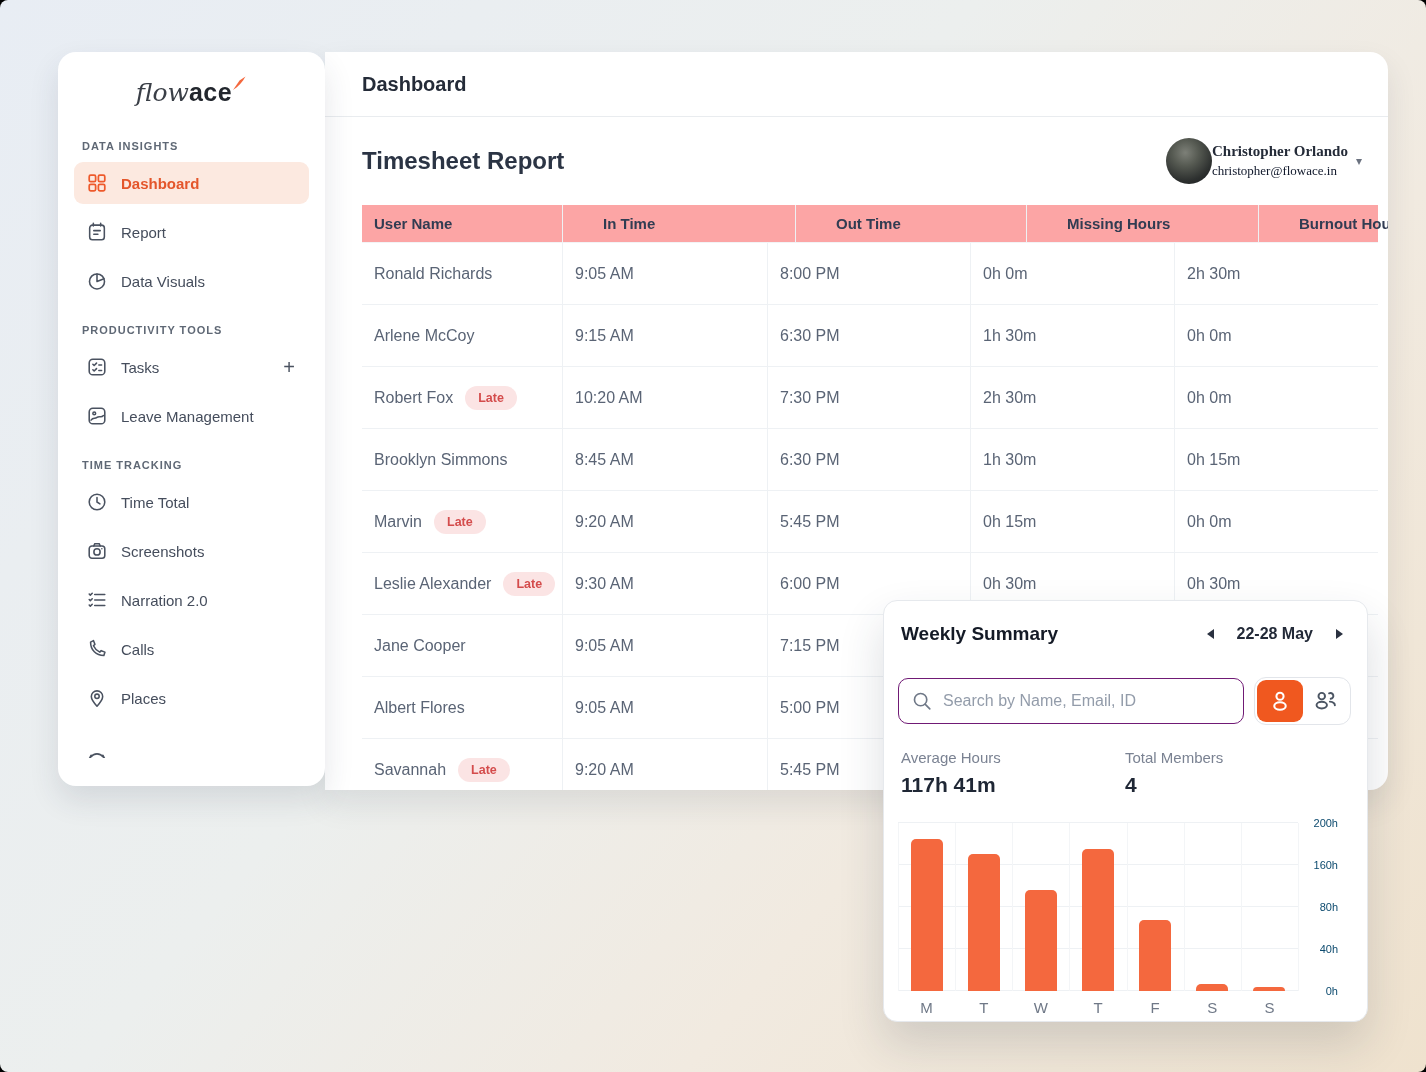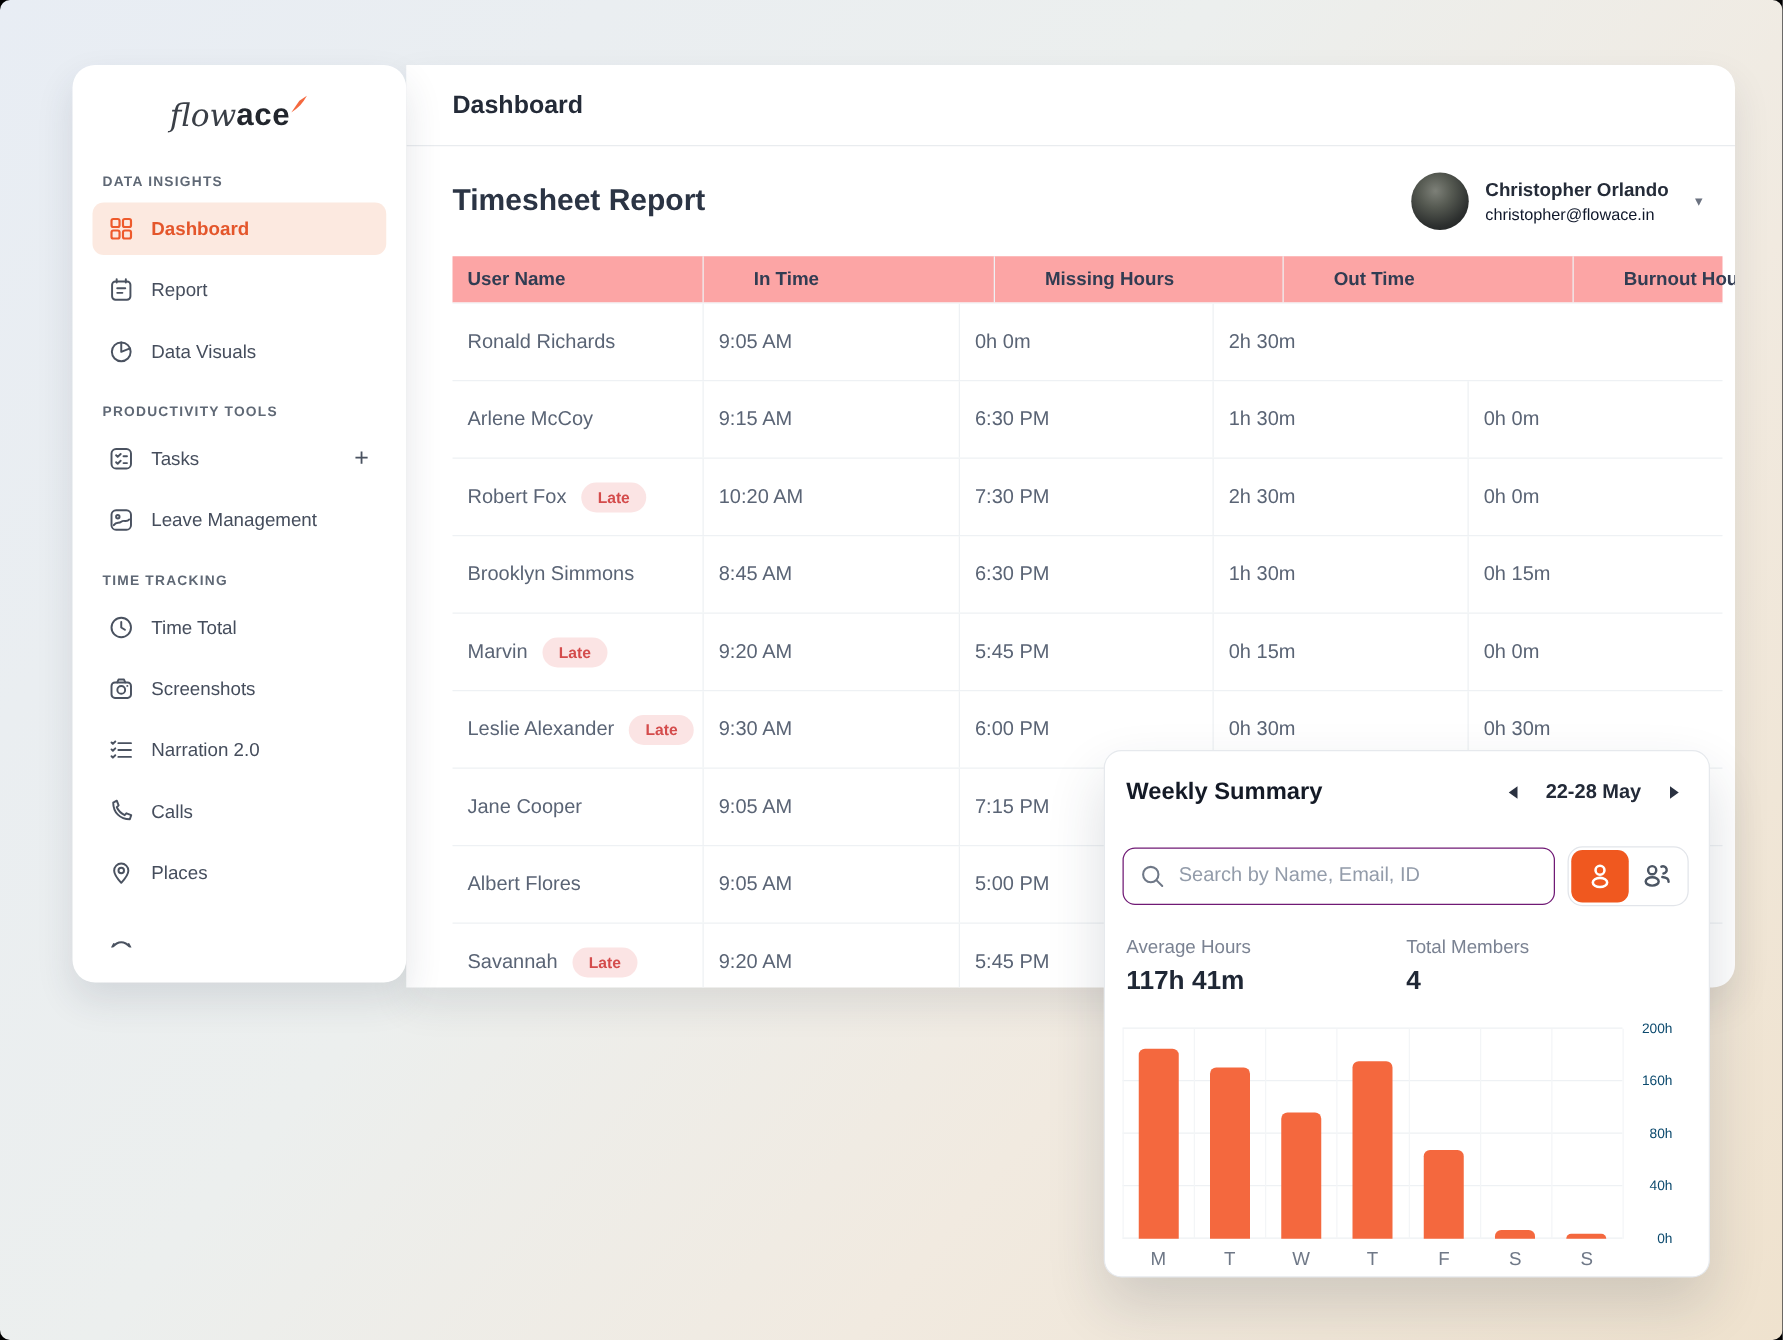--- a/index.html
+++ b/index.html
@@ -25,21 +25,21 @@
   .icn{ width:22px; height:22px; display:inline-flex; }
 
   
   .content-card{ position:absolute; left:325px; top:52px; width:1063px; height:738px; background:#fff;
     border-radius:0 18px 18px 0; box-shadow:0 14px 30px rgba(40,50,70,.10); overflow:hidden; z-index:2; }
   .page-header{ position:absolute; left:0; right:0; top:0; height:65px; border-bottom:1px solid #E9ECEF;
     display:flex; align-items:center; padding-left:37px; font-size:20px; font-weight:bold; color:#242B38; }
   .report-header{ position:absolute; left:37px; right:26px; top:65px; height:88px; display:flex;
     align-items:center; justify-content:space-between; }
   .report-title{ font-size:24px; font-weight:bold; color:#2B3444; }
-  .profile{ display:flex; align-items:center; gap:13px; cursor:pointer; background:none; border:none; font-family:Liberation Sans, sans-serif;}
+  .profile{ display:flex; align-items:center; cursor:pointer; background:none; border:none; font-family:Liberation Serif, serif;}
   .avatar{ width:46px; height:46px; border-radius:50%;
     background:radial-gradient(circle at 42% 32%, #7d8078 0%, #565a52 32%, #2d302f 68%, #17191b 100%); }
   .profile-name{ font-size:15px; font-weight:bold; color:#242B38; text-align:left; }
   .profile-email{ font-size:13px; color:#0f172a; margin-top:3px; text-align:left;}
   .profile-caret{ color:#6B7280; font-size:12px; margin-left:8px; }
 
   
   .table{ position:absolute; left:37px; top:153px; width:1016px; }
   .trow{ display:grid; grid-template-columns:201px 205px 203px 204px 203px; }
   .thead{ background:#fca5a5;gap:28px; }
@@ -228,30 +228,31 @@
           <div class="profile-email">christopher@flowace.in</div>
         </span>
         <span class="profile-caret">▾</span>
       </button>
     </div>
 
     <div class="table">
       <div class="trow thead" id="table-head">
           <div class="cell">User Name</div>
           <div class="cell">In Time</div>
+          <div class="cell">Out Time</div>
           <div class="cell">Missing Hours</div>
-          <div class="cell">Out Time</div>
           <div class="cell">Burnout Hours</div>
         </div>
       <div class="tbody" id="table-body">
           <div class="trow">
             <div class="cell">
               <span>Ronald Richards</span>
             </div>
             <div class="cell">9:05 AM</div>
+            <div class="cell">8:00 PM</div>
             <div class="cell">0h 0m</div>
             <div class="cell">2h 30m</div>
           </div>
           <div class="trow">
             <div class="cell">
               <span>Arlene McCoy</span>
             </div>
             <div class="cell">9:15 AM</div>
             <div class="cell">6:30 PM</div>
             <div class="cell">1h 30m</div>

